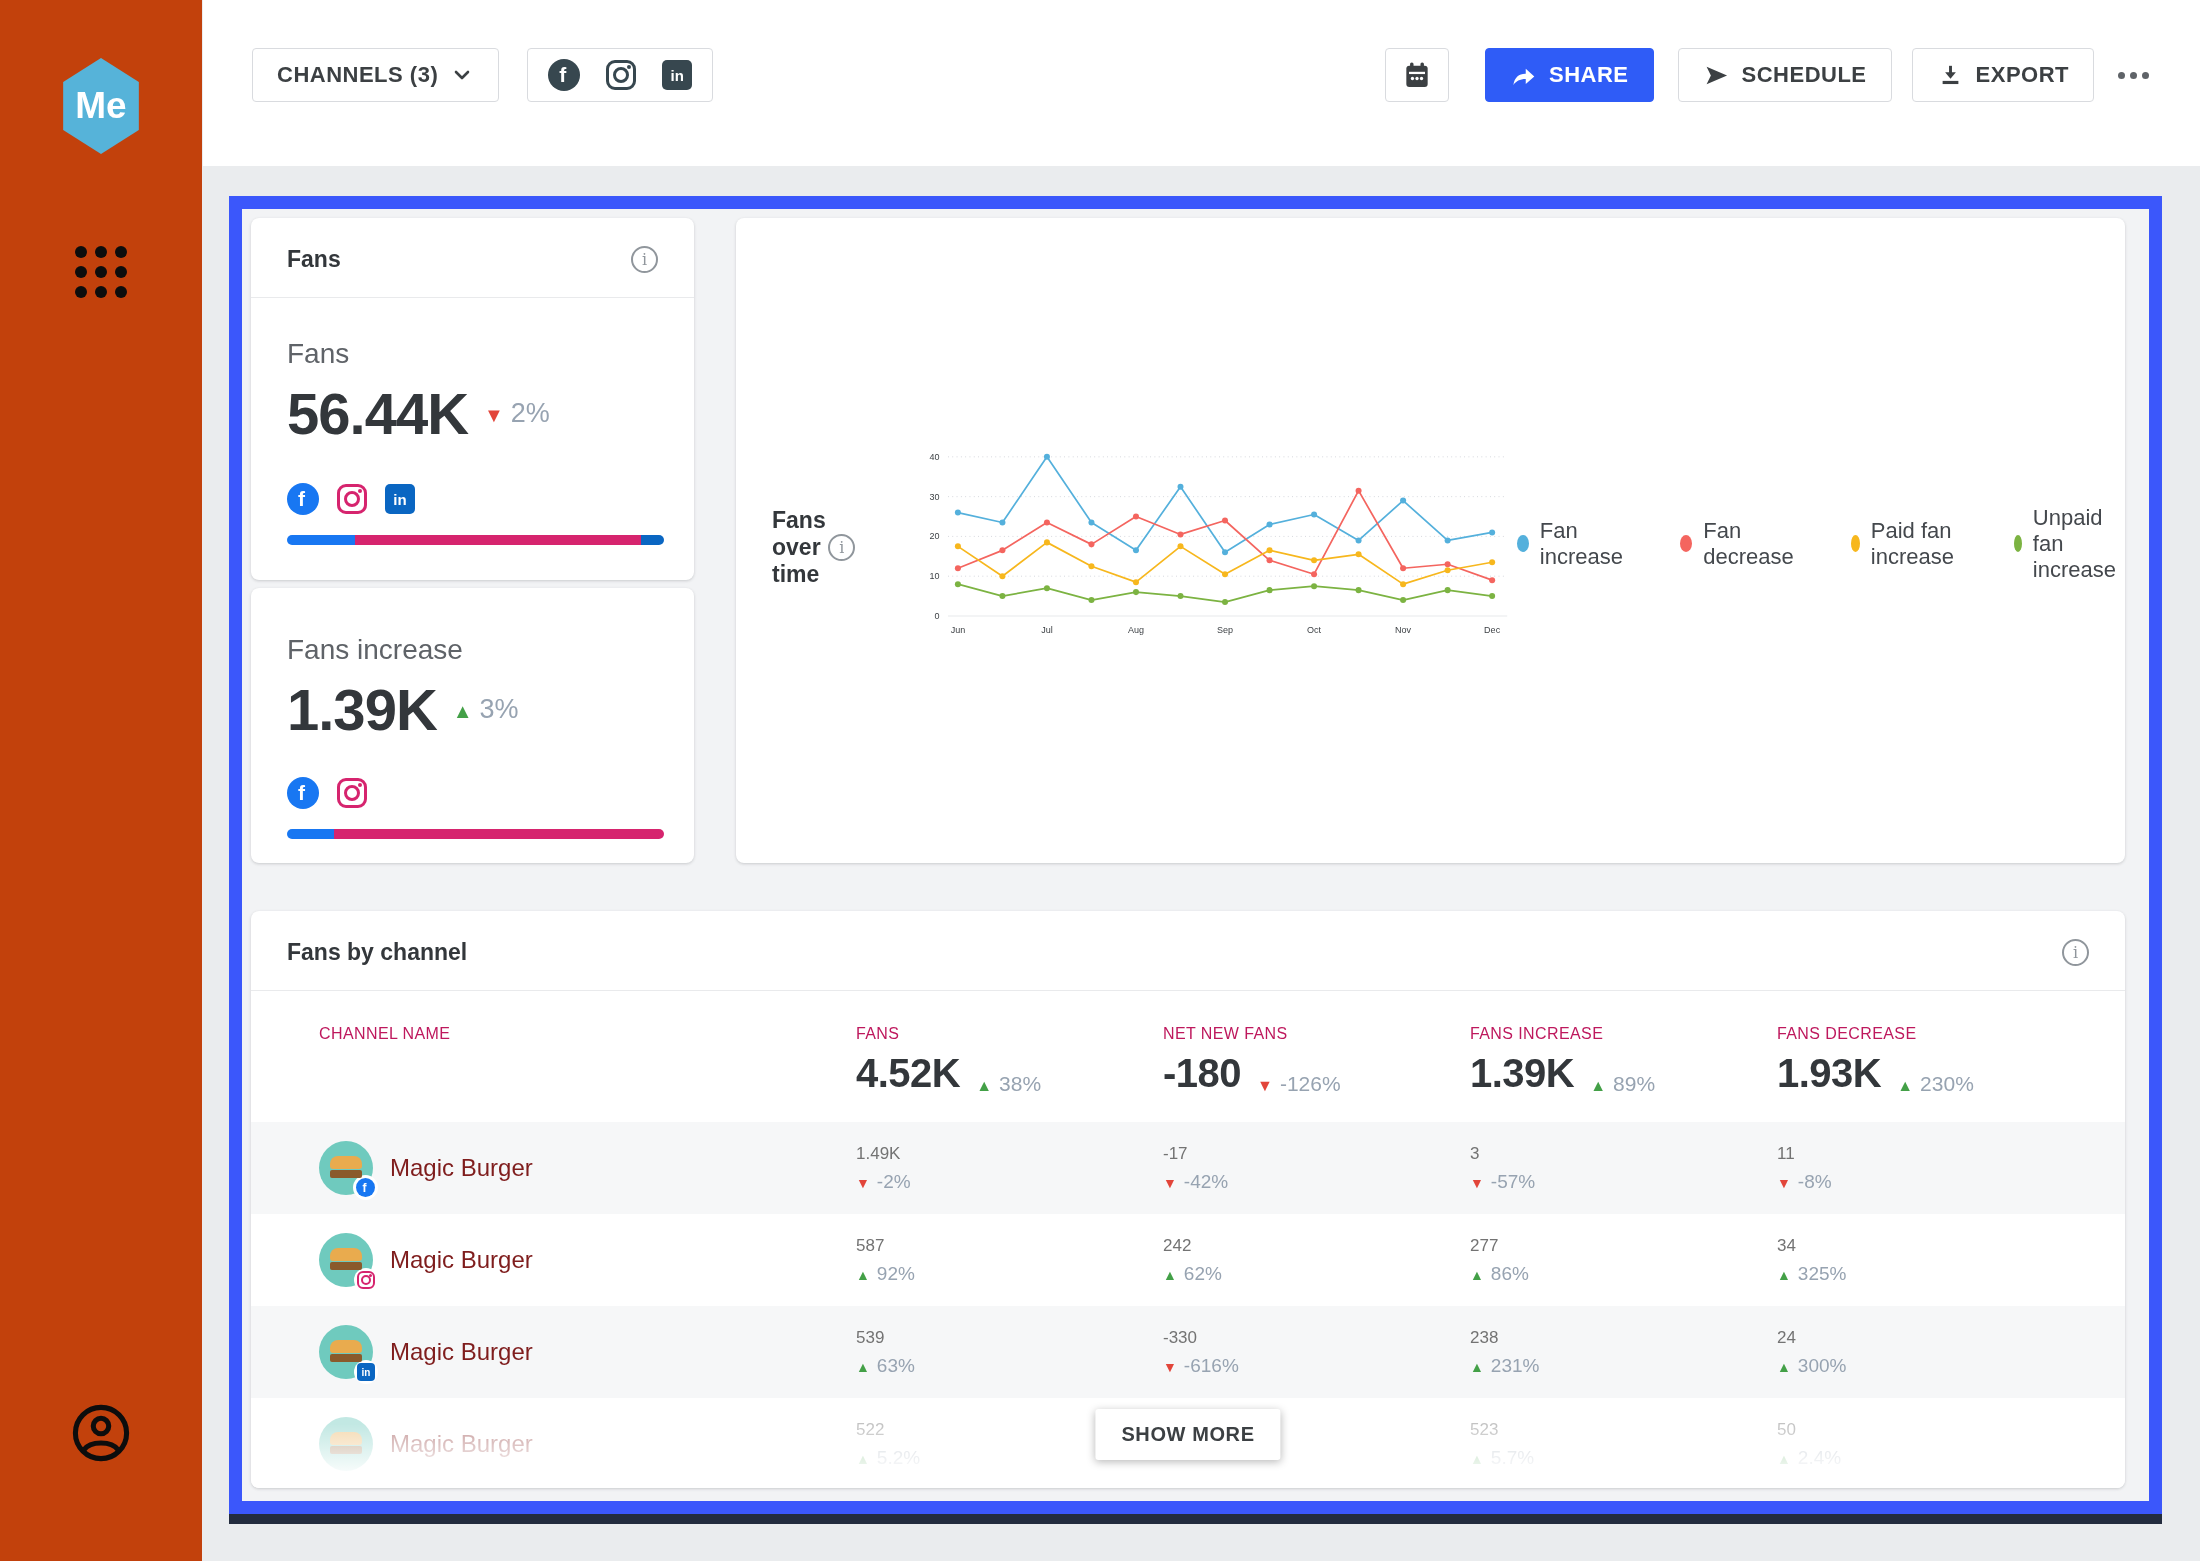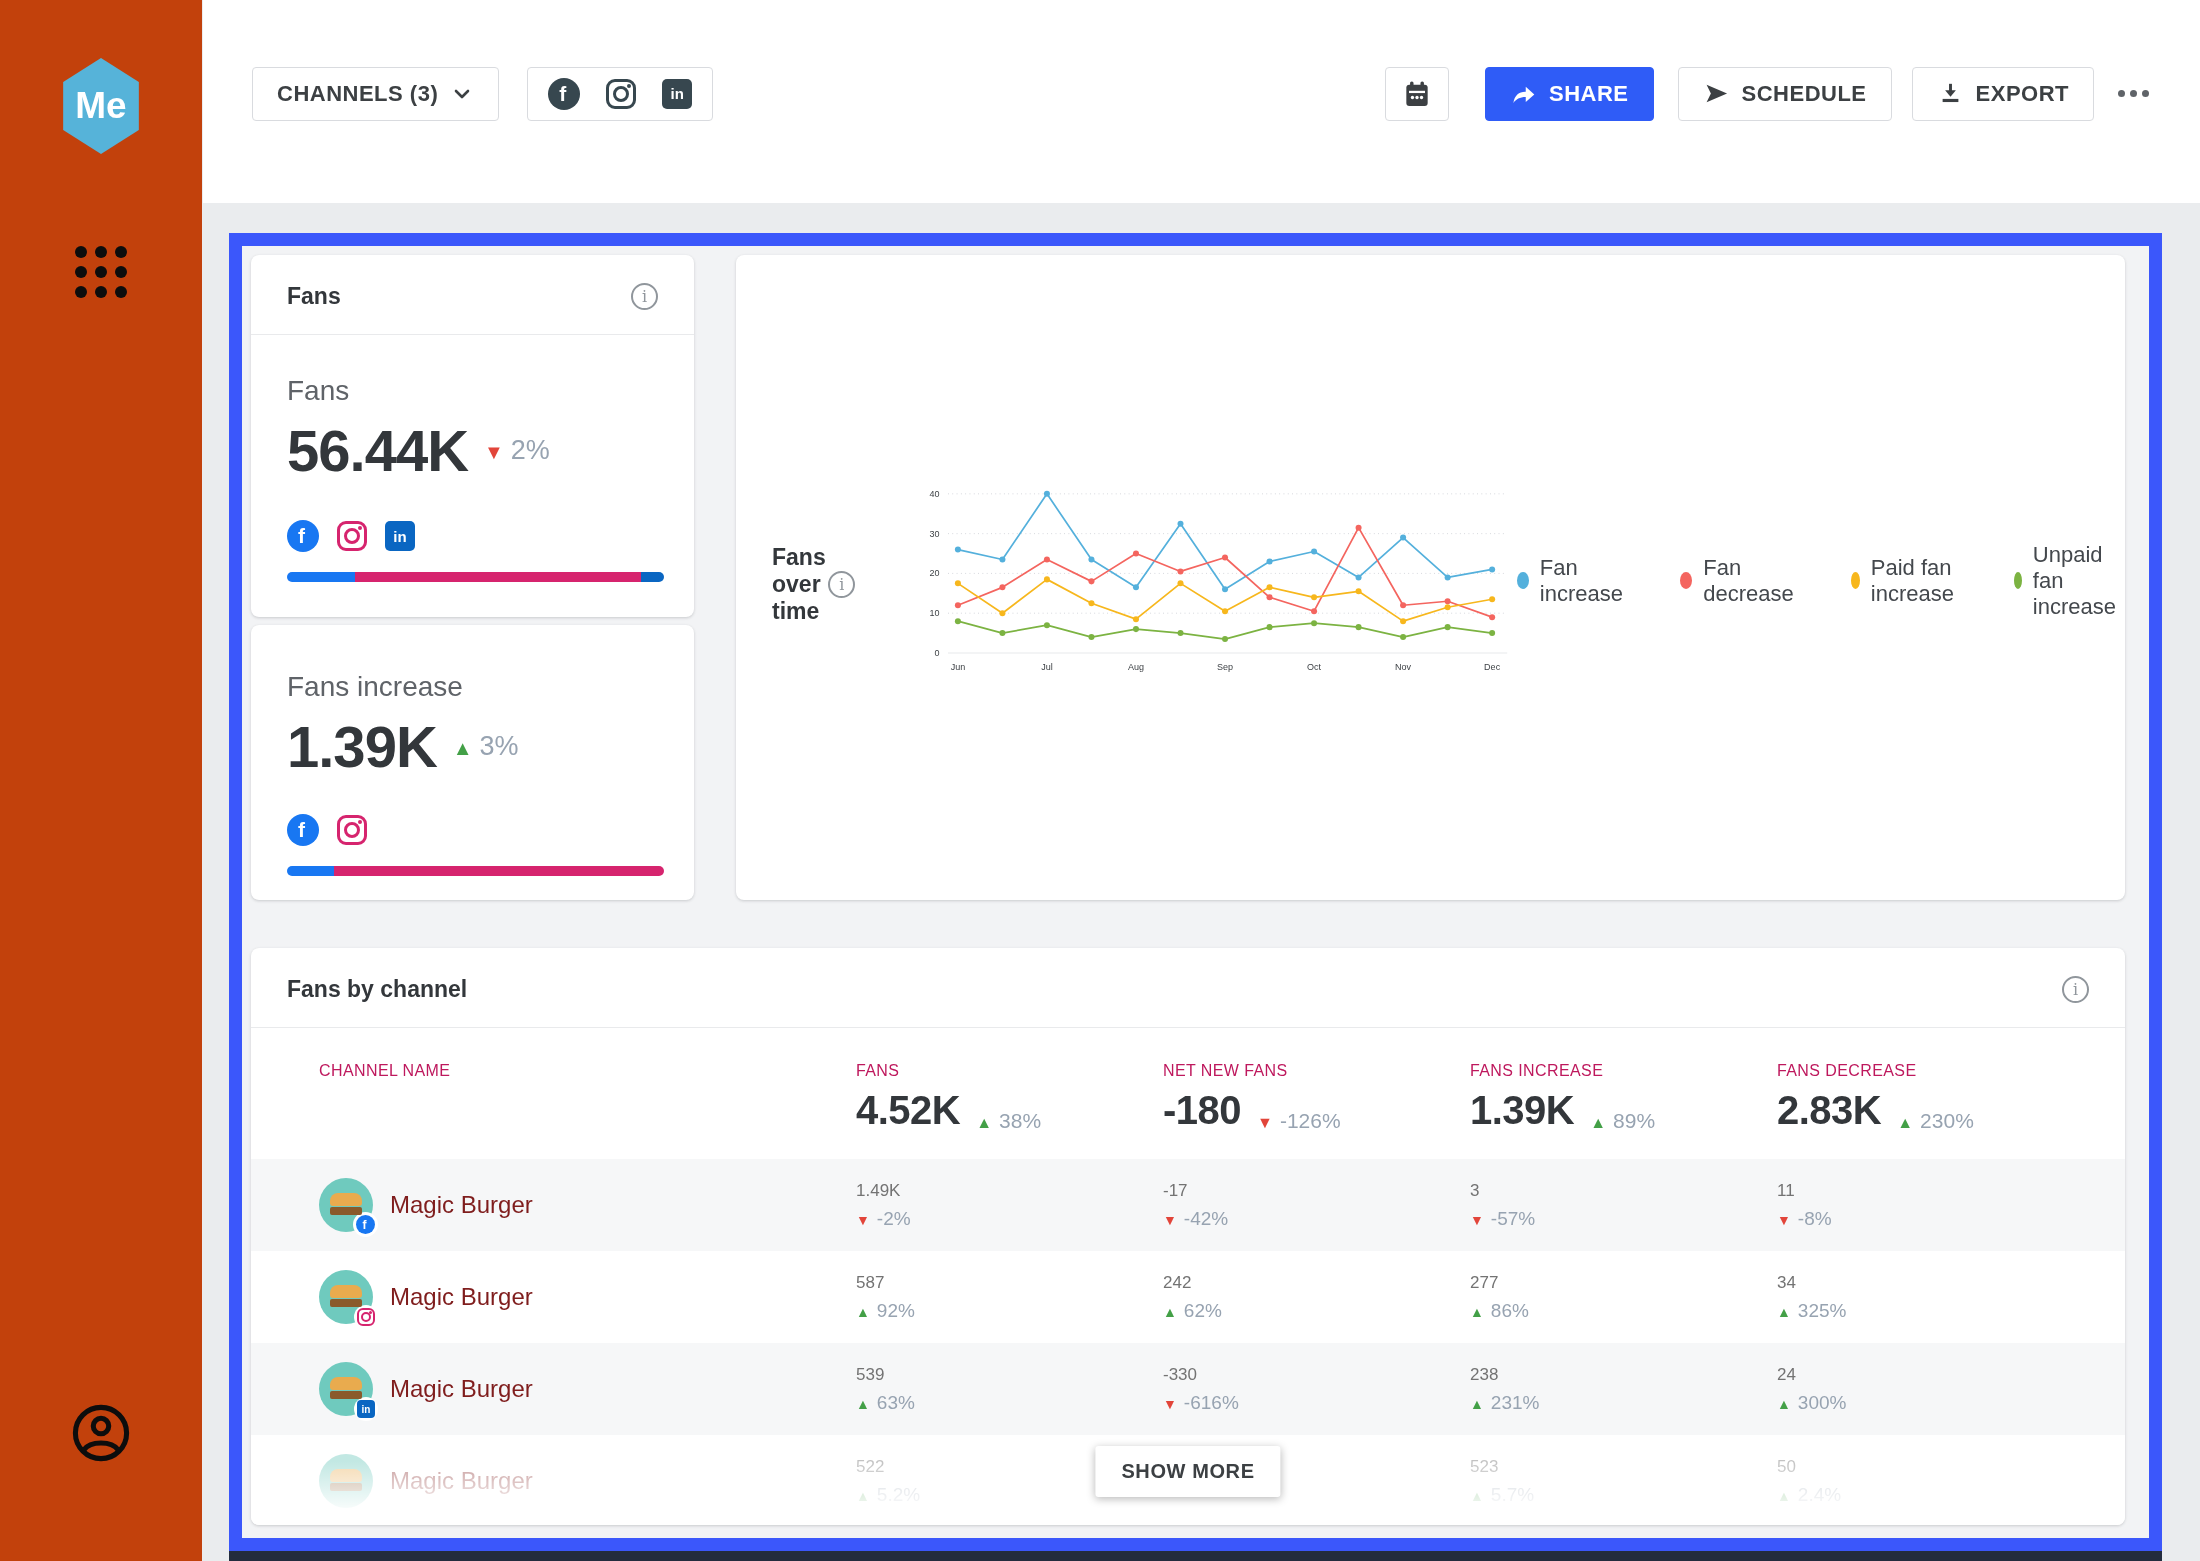--- a/index.html
+++ b/index.html
@@ -13,21 +13,21 @@
   .logo-hex{margin-top:58px;width:86px;height:96px;background:#56b3d9;
             clip-path:polygon(50% 0,94% 25%,94% 75%,50% 100%,6% 75%,6% 25%);
             display:flex;align-items:center;justify-content:center;cursor:pointer}
   .logo-hex span{color:#fff;font-size:37px;font-weight:700}
   .apps-grid{margin-top:92px;display:grid;grid-template-columns:repeat(3,12px);grid-gap:8px;cursor:pointer}
   .apps-grid i{width:12px;height:12px;border-radius:50%;background:#0d0d0d}
   .account{position:absolute;bottom:92px;left:50%;transform:translateX(-50%);cursor:pointer}
 
   
   .main{flex:1;display:flex;flex-direction:column;min-width:0}
-  .topbar{height:203px;background:#fff;display:flex;align-items:center;padding:0 45px 16px 49px;flex-shrink:0}
+  .topbar{height:166px;background:#fff;display:flex;align-items:center;padding:0 45px 16px 49px;flex-shrink:0}
   .btn{display:inline-flex;align-items:center;justify-content:center;height:54px;border:1px solid #d9dbdf;
        border-radius:4px;background:#fff;font-size:22px;font-weight:700;color:#3c4043;letter-spacing:.5px;
        padding:0 24px;cursor:pointer;white-space:nowrap}
   .btn .bicon{display:inline-flex;margin-right:12px}
   .btn-primary{background:#2f5cf7;border-color:#2f5cf7;color:#fff}
   .icon-box{display:inline-flex;align-items:center;gap:26px;height:54px;border:1px solid #d9dbdf;border-radius:4px;
             padding:0 20px;margin-left:28px}
   .spacer{flex:1}
   .sq-btn{width:64px;height:54px;border:1px solid #d9dbdf;border-radius:4px;background:#fff;display:inline-flex;
           align-items:center;justify-content:center;cursor:pointer}
@@ -407,21 +407,21 @@
                   <span class="col-total">1.39K</span>
                   <span class="delta up">
                     <span class="tri">▲</span>
                     <span class="pct">89%</span>
                   </span>
                 </div>
               </div>
               <div class="head-cell">
                 <div class="col-label">FANS DECREASE</div>
                 <div class="col-total-row">
-                  <span class="col-total">2.83K</span>
+                  <span class="col-total">1.93K</span>
                   <span class="delta up">
                     <span class="tri">▲</span>
                     <span class="pct">230%</span>
                   </span>
                 </div>
               </div>
             </div>
           <div id="table-body">
               <div class="t-row data-row">
                 <div class="name-cell">

